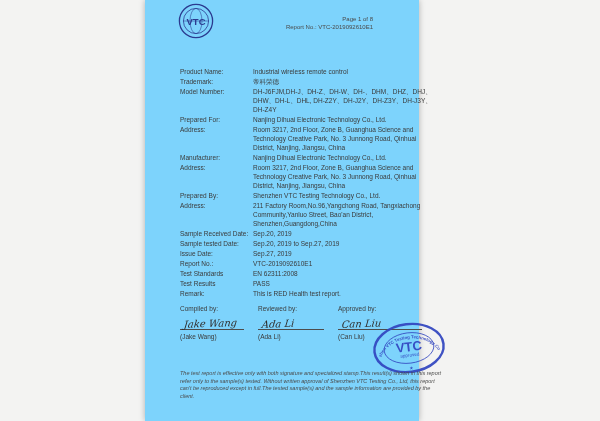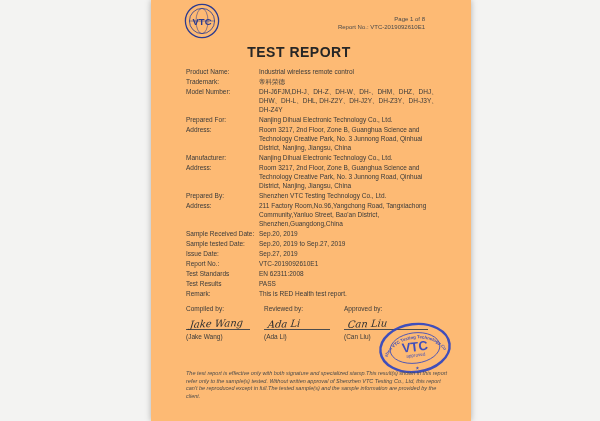--- a/index.html
+++ b/index.html
@@ -4,23 +4,23 @@
 <style>
   * { margin:0; padding:0; box-sizing:border-box; }
   html,body { width:600px; height:421px; overflow:hidden; }
   body {
     background:#f3f3f2;
     font-family:"Liberation Sans", sans-serif;
     color:#3a3a3a;
     position:relative;
   }
   .sheet {
-    position:absolute; left:151px; top:0;
-    width:320px; height:421px;
-    background:#fdba74;
+    position:absolute; left:145px; top:0;
+    width:274px; height:421px;
+    background:#7dd3fc;
     box-shadow:0 0 6px rgba(0,0,0,.28);
   }
   
   .logo { position:absolute; left:33px; top:3px; width:36px; height:36px; }
   .logo svg { width:100%; height:100%; }
   .pageinfo {
     position:absolute; top:15px; right:46px;
     text-align:right; font-size:6px; line-height:8px; color:#4a4a4a;
   }
   .title {
@@ -75,21 +75,20 @@
       <line x1="5.4" y1="18" x2="30.6" y2="18" stroke="#2b3a8f" stroke-width="0.55"></line>
       <text x="18" y="21.8" text-anchor="middle" font-size="9.5" font-weight="bold" fill="#2b3a8f">VTC</text>
     </svg>
   </div>
 
   <div class="pageinfo">
     <div>Page 1 of 8</div>
     <div>Report No.: VTC-2019092610E1</div>
   </div>
 
-  <div class="title">TEST REPORT</div>
 
   <div class="fields">
     <div class="frow">
       <span class="flabel">Product Name:</span>
       <span class="fvalue">Industrial wireless remote control</span>
     </div>
     <div class="frow">
       <span class="flabel">Trademark:</span>
       <span class="fvalue">帝科荣德</span>
     </div>

